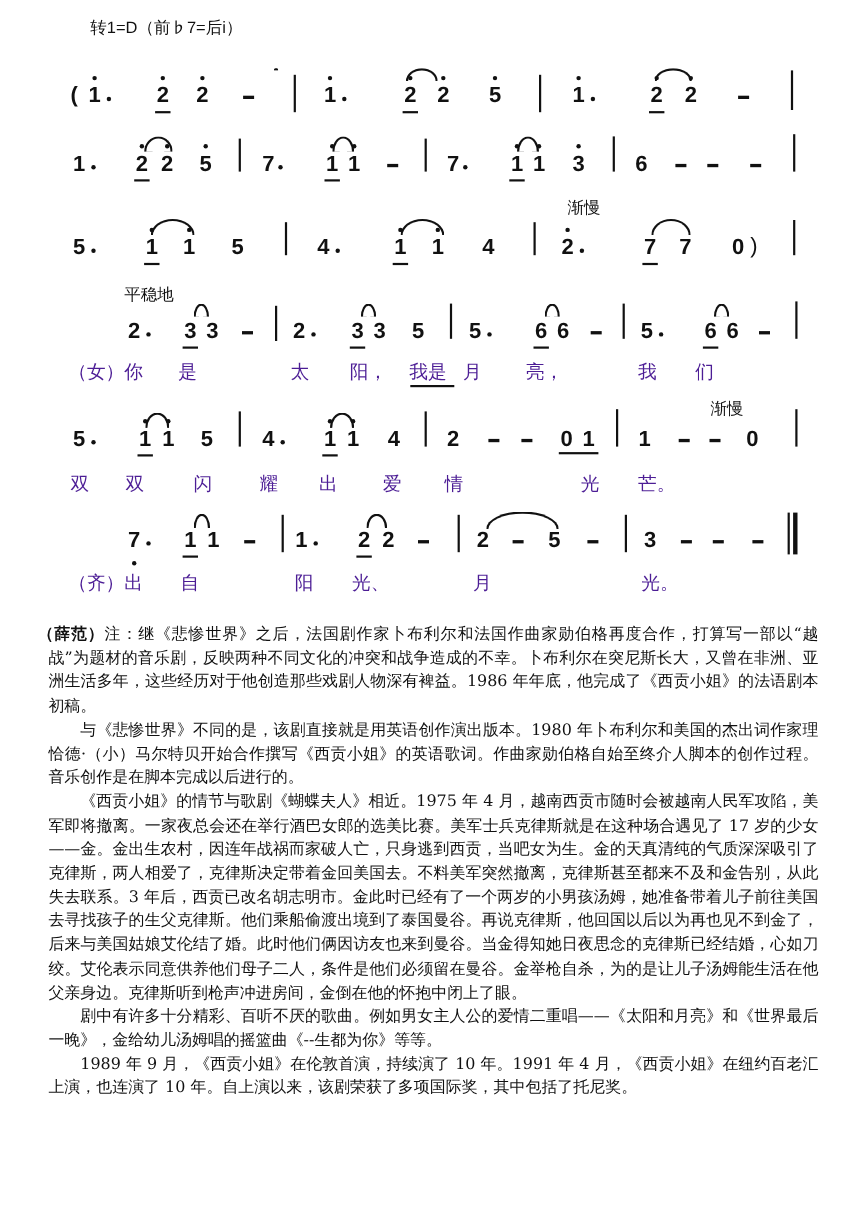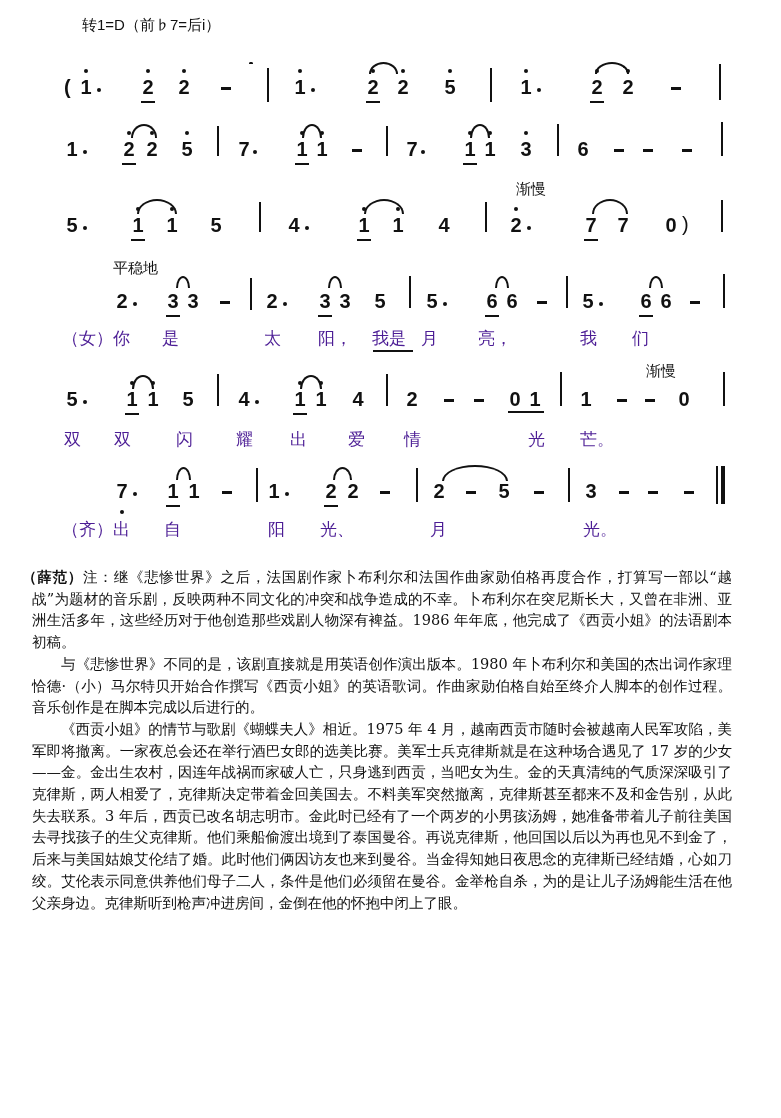--- a/index.html
+++ b/index.html
@@ -11,21 +11,21 @@
   .note .ld { position: absolute; left: 6px; bottom: -9px; width: 4px; height: 4px; border-radius: 50%; background: #111; }
   .note .ul { position: absolute; left: 1px; right: 1px; bottom: -5px; height: 2px; background: #111; }
   .dash { position: absolute; width: 10px; height: 3px; background: #111; }
   .dot { position: absolute; width: 4px; height: 4px; border-radius: 50%; background:#111; }
   .bar { position: absolute; width: 2px; background: #111; }
   .tie { position: absolute; border: 2px solid #111; border-bottom: none; border-radius: 50% 50% 0 0 / 100% 100% 0 0; }
   .paren { position: absolute; font-family: "Liberation Sans", sans-serif; font-weight: bold; font-size: 20px; }
   .mark { position: absolute; font-size: 15px; font-family: "DejaVu Sans", sans-serif; color:#111; }
   .lyric { position: absolute; font-size: 17px; font-family: "DejaVu Serif", serif; color:#4c1d95; }
   .lul { position: absolute; height: 1.5px; background:#111; }
-  .prose { position: absolute; left: 32px; width: 700px; font-family: "DejaVu Serif", serif; font-size: 14.5px; line-height: 21.7px; color:#111; }
+  .prose { position: absolute; left: 44px; width: 700px; font-family: "DejaVu Serif", serif; font-size: 14.5px; line-height: 21.7px; color:#111; }
   .prose p { margin: 0; text-indent: 2em; text-align: justify; }
   .prose p.first { text-indent: 0; }
   .prose .sig { font-weight: bold; margin-left: -10px; }
 </style>
 </head>
 <body>
 
 <div class="abs key"><span>转1=D（前♭7=后i）</span></div>
 
 <div>
@@ -248,13 +248,15 @@
   <span class="lyric" style="left:268px;top:518px;">阳</span>
   <span class="lyric" style="left:320px;top:518px;">光、</span>
   <span class="lyric" style="left:430px;top:518px;">月</span>
   <span class="lyric" style="left:583px;top:518px;">光。</span>
 </div>
 
 <div class="prose" style="top:566px;">
   <p class="first"><span class="sig">（薛范）</span><span>注：继《悲惨世界》之后，法国剧作家卜布利尔和法国作曲家勋伯格再度合作，打算写一部以“越战”为题材的音乐剧，反映两种不同文化的冲突和战争造成的不幸。卜布利尔在突尼斯长大，又曾在非洲、亚洲生活多年，这些经历对于他创造那些戏剧人物深有裨益。1986 年年底，他完成了《西贡小姐》的法语剧本初稿。</span></p>
   <p>与《悲惨世界》不同的是，该剧直接就是用英语创作演出版本。1980 年卜布利尔和美国的杰出词作家理恰德·（小）马尔特贝开始合作撰写《西贡小姐》的英语歌词。作曲家勋伯格自始至终介人脚本的创作过程。音乐创作是在脚本完成以后进行的。</p>
   <p>《西贡小姐》的情节与歌剧《蝴蝶夫人》相近。1975 年 4 月，越南西贡市随时会被越南人民军攻陷，美军即将撤离。一家夜总会还在举行酒巴女郎的选美比赛。美军士兵克律斯就是在这种场合遇见了 17 岁的少女——金。金出生农村，因连年战祸而家破人亡，只身逃到西贡，当吧女为生。金的天真清纯的气质深深吸引了克律斯，两人相爱了，克律斯决定带着金回美国去。不料美军突然撤离，克律斯甚至都来不及和金告别，从此失去联系。3 年后，西贡已改名胡志明市。金此时已经有了一个两岁的小男孩汤姆，她准备带着儿子前往美国去寻找孩子的生父克律斯。他们乘船偷渡出境到了泰国曼谷。再说克律斯，他回国以后以为再也见不到金了，后来与美国姑娘艾伦结了婚。此时他们俩因访友也来到曼谷。当金得知她日夜思念的克律斯已经结婚，心如刀绞。艾伦表示同意供养他们母子二人，条件是他们必须留在曼谷。金举枪自杀，为的是让儿子汤姆能生活在他父亲身边。克律斯听到枪声冲进房间，金倒在他的怀抱中闭上了眼。</p>
+  <p>剧中有许多十分精彩、百听不厌的歌曲。例如男女主人公的爱情二重唱——《太阳和月亮》和《世界最后一晚》，金给幼儿汤姆唱的摇篮曲《--生都为你》等等。</p>
+  <p>1989 年 9 月，《西贡小姐》在伦敦首演，持续演了 10 年。1991 年 4 月，《西贡小姐》在纽约百老汇上演，也连演了 10 年。自上演以来，该剧荣获了多项国际奖，其中包括了托尼奖。</p>
 </div>
 
 </body></html>

